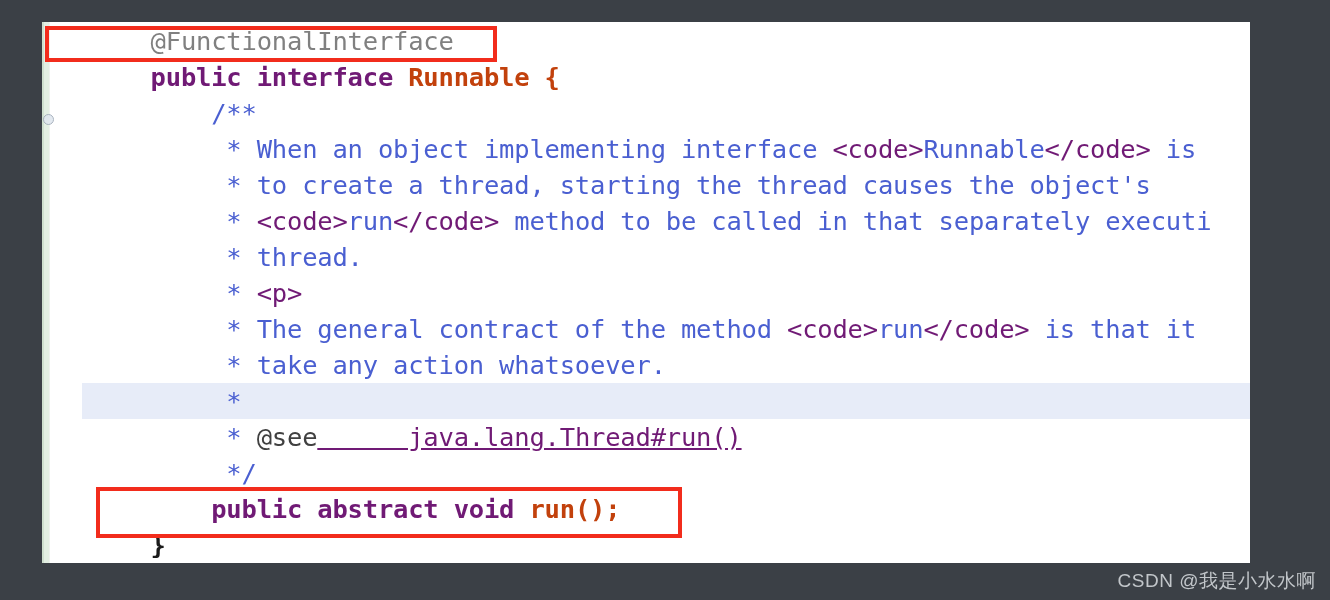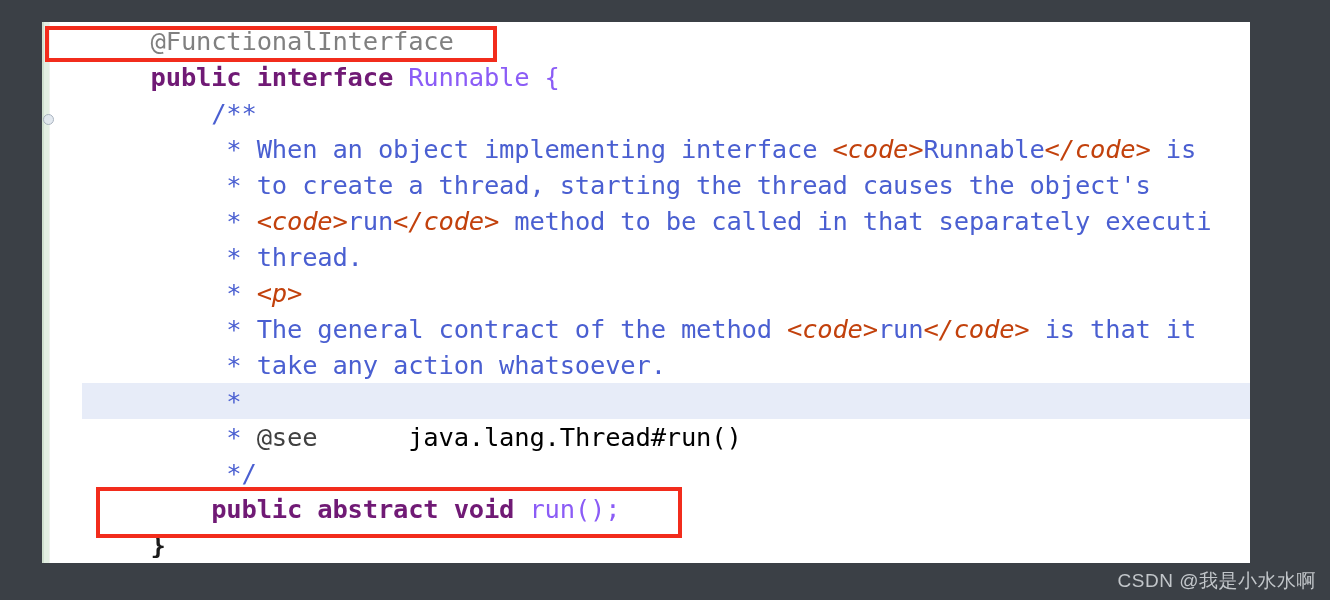--- a/index.html
+++ b/index.html
@@ -85,26 +85,26 @@
     white-space: pre;
   }
 
   .line.current {
     background: #e7ecf8;
   }
 
   
   .tok-annotation { color: #808080; }
   .tok-keyword    { color: #701a75; font-weight: bold; }
-  .tok-typename   { color: #8b5cf6; font-weight: normal; }
+  .tok-typename   { color: #c2410c; font-weight: bold; }
   .tok-plain      { color: #1a1a1a; font-weight: bold; }
   .tok-comment    { color: #4a5fd1; }
   .tok-doctag     { color: #404040; }
-  .tok-htmltag    { color: #c2410c; font-style: italic; }
-  .tok-link       { color: #000000; }
+  .tok-htmltag    { color: #701a75; }
+  .tok-link       { color: #701a75; text-decoration: underline; }
 
   
   .redbox {
     position: absolute;
     border: 4px solid #f22c1c;
     background: transparent;
     pointer-events: none;
   }
   #redbox-annotation {
     left: 45px;

